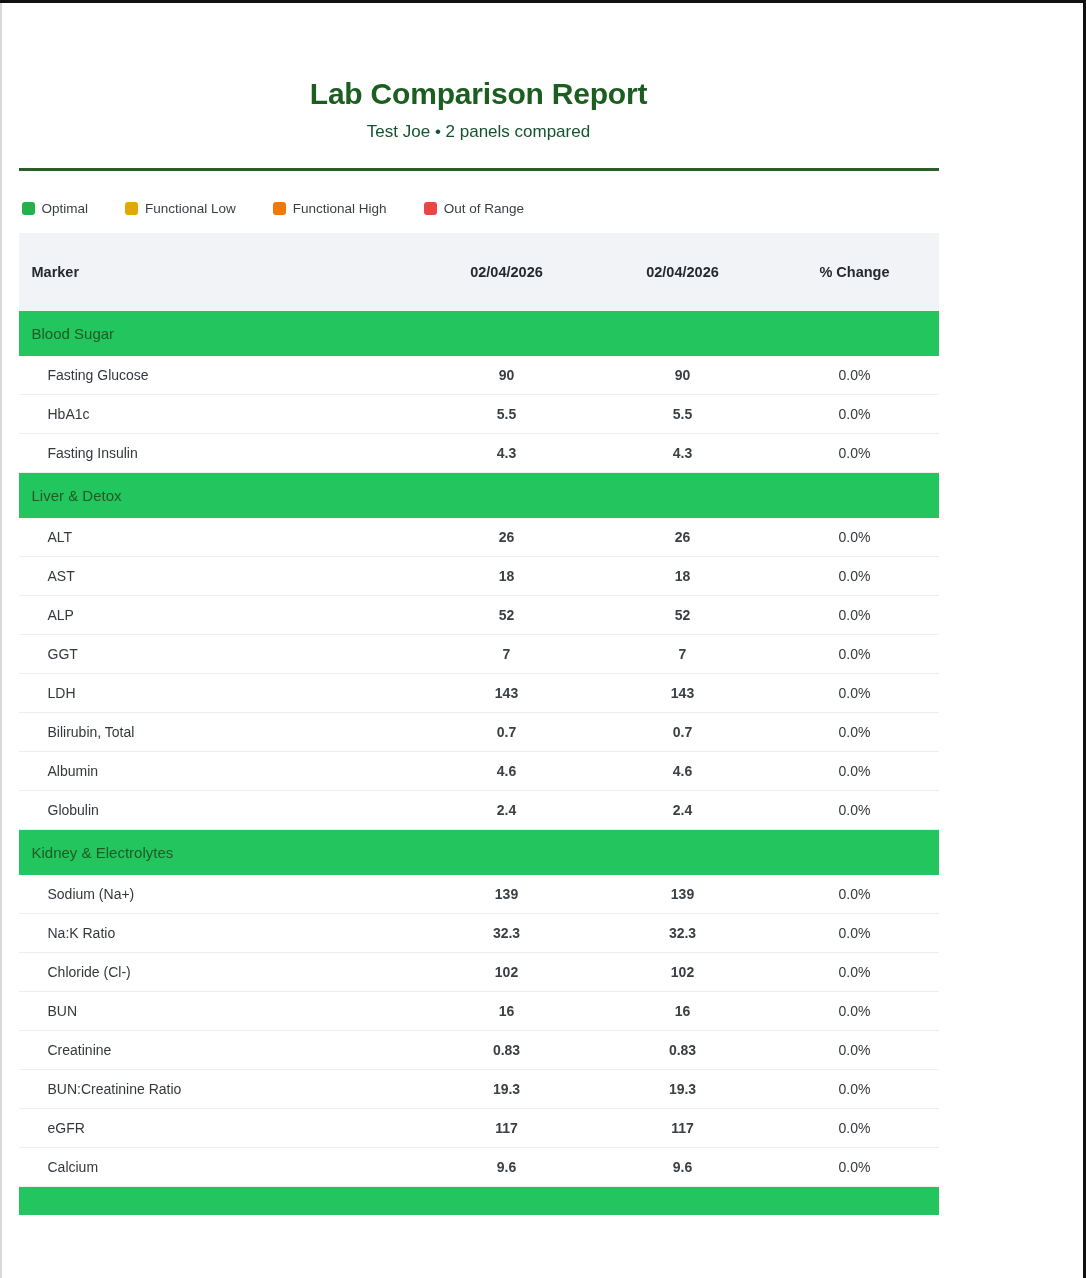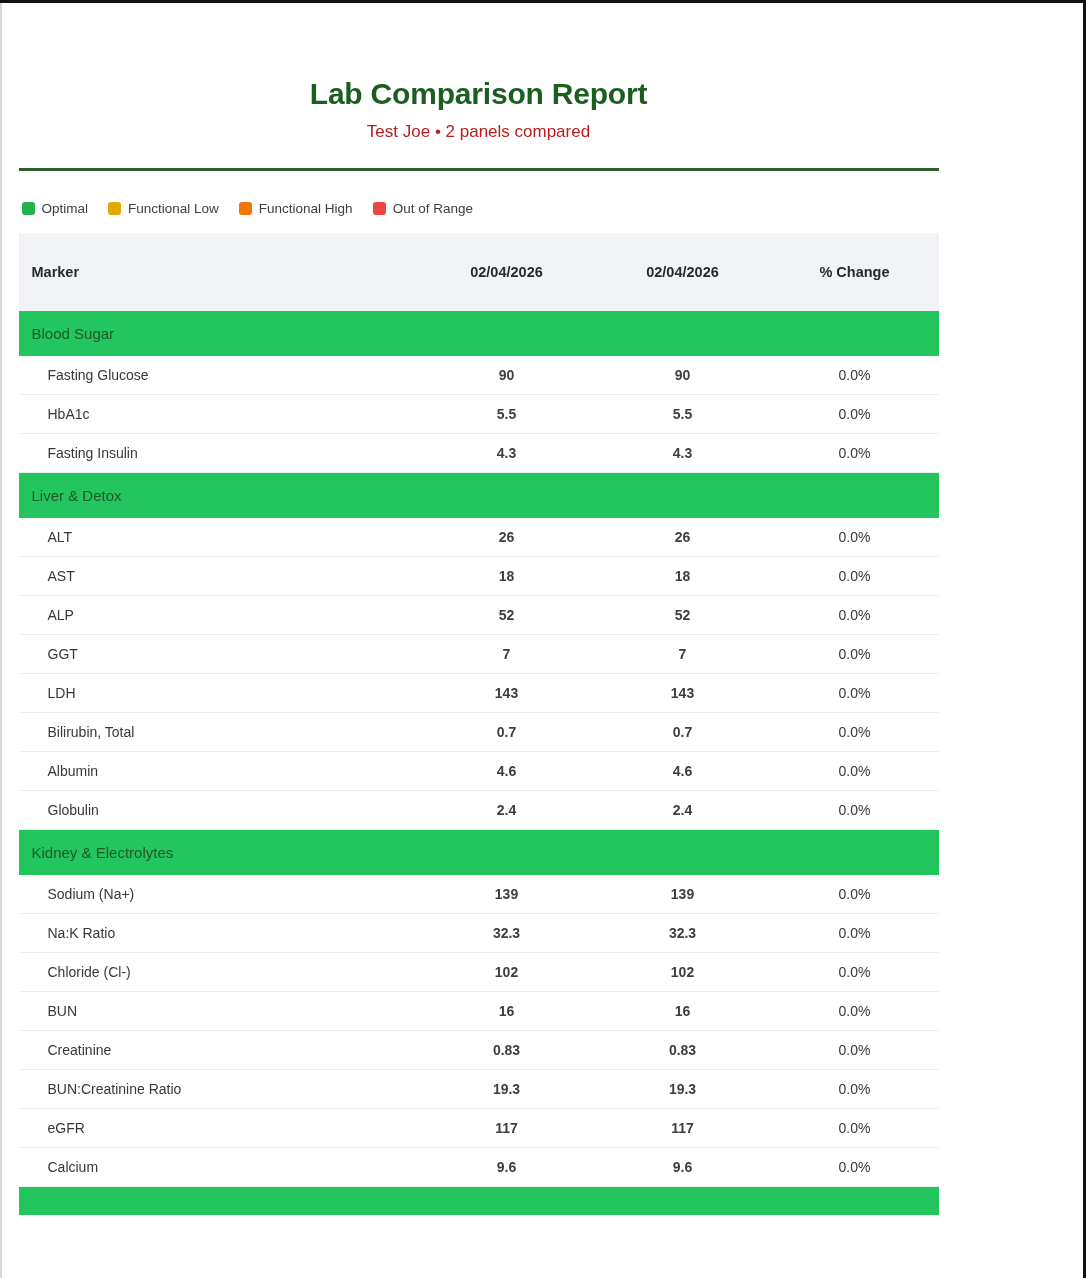--- a/index.html
+++ b/index.html
@@ -37,34 +37,34 @@
     font-size: 30px;
     font-weight: bold;
     color: #1b5e20;
     letter-spacing: -0.2px;
     margin: 0 0 12px 0;
     line-height: 1.1;
   }
   .report-subtitle {
     text-align: center;
     font-size: 17px;
-    color: #b91c1c;
+    color: #14532d;
     margin: 0;
     line-height: 1.2;
   }
 
   .divider {
     height: 3px;
     background: #2a5f2a;
     margin: 26px 0 0 0;
   }
 
   .legend {
     display: flex;
-    gap: 20px;
+    gap: 37px;
     padding: 30px 3px 17px 3px;
   }
   .legend-item {
     display: flex;
     align-items: center;
     gap: 7px;
     font-size: 13.5px;
     color: #3a3f44;
   }
   .swatch {

